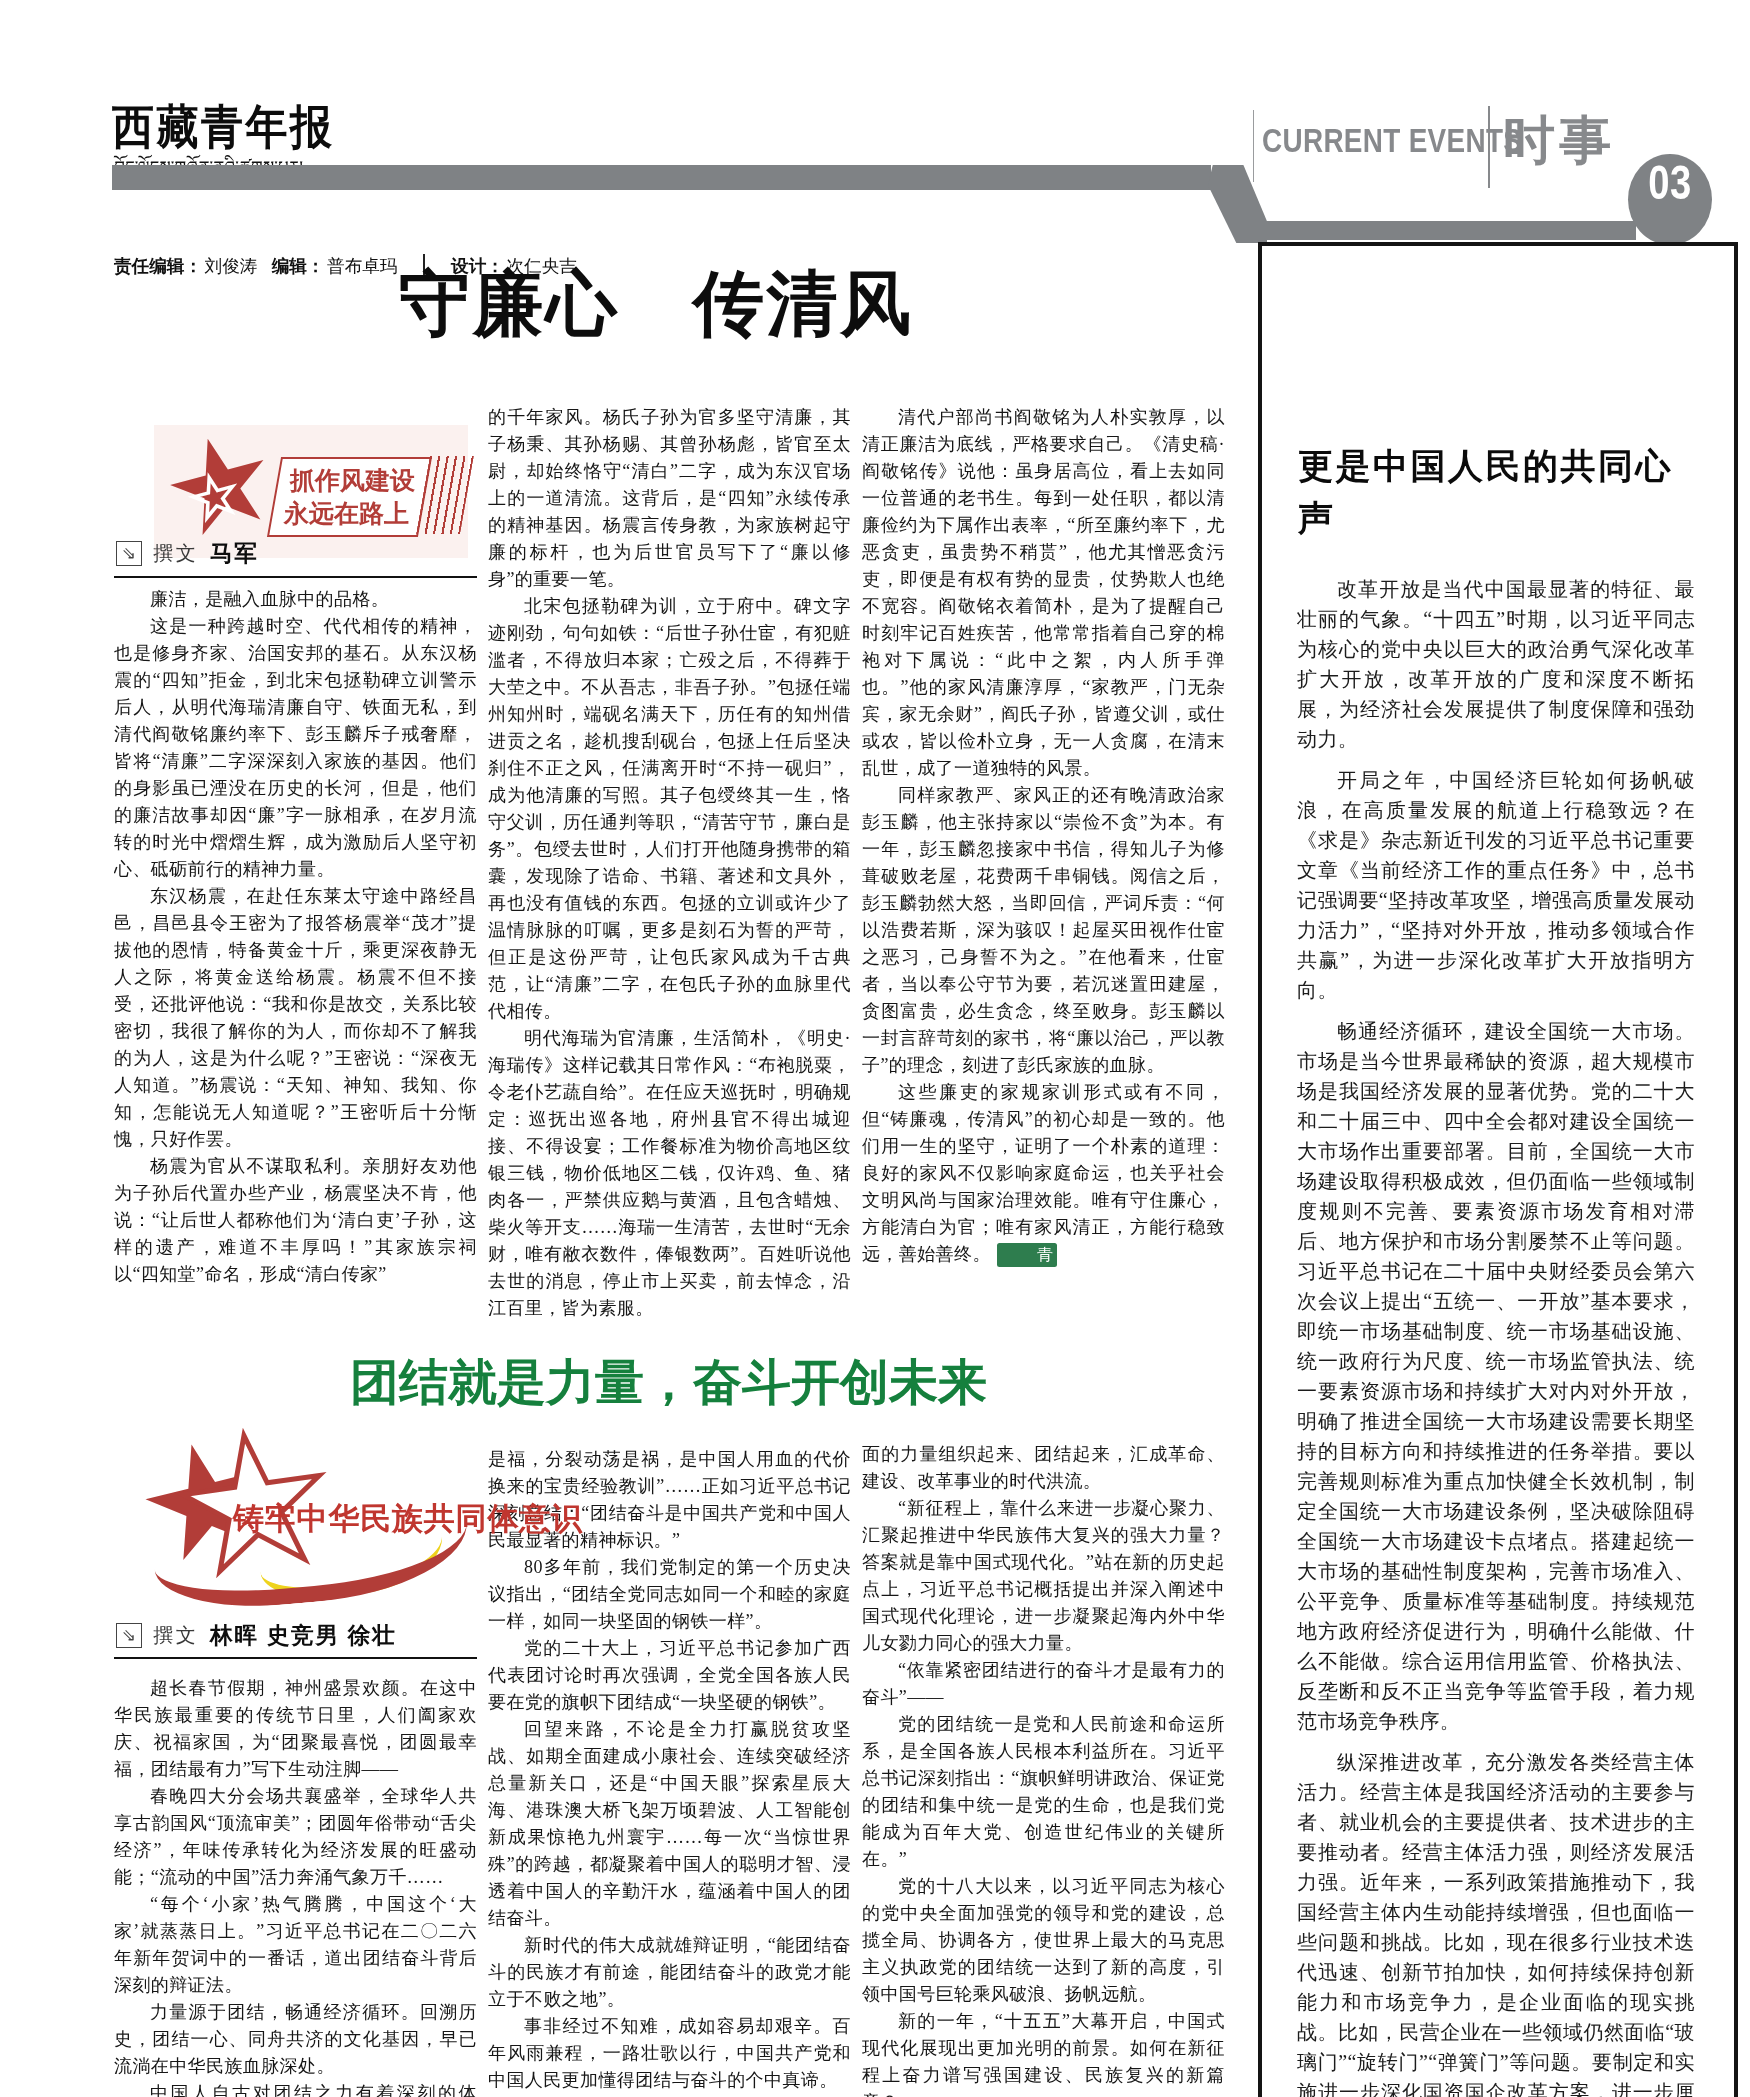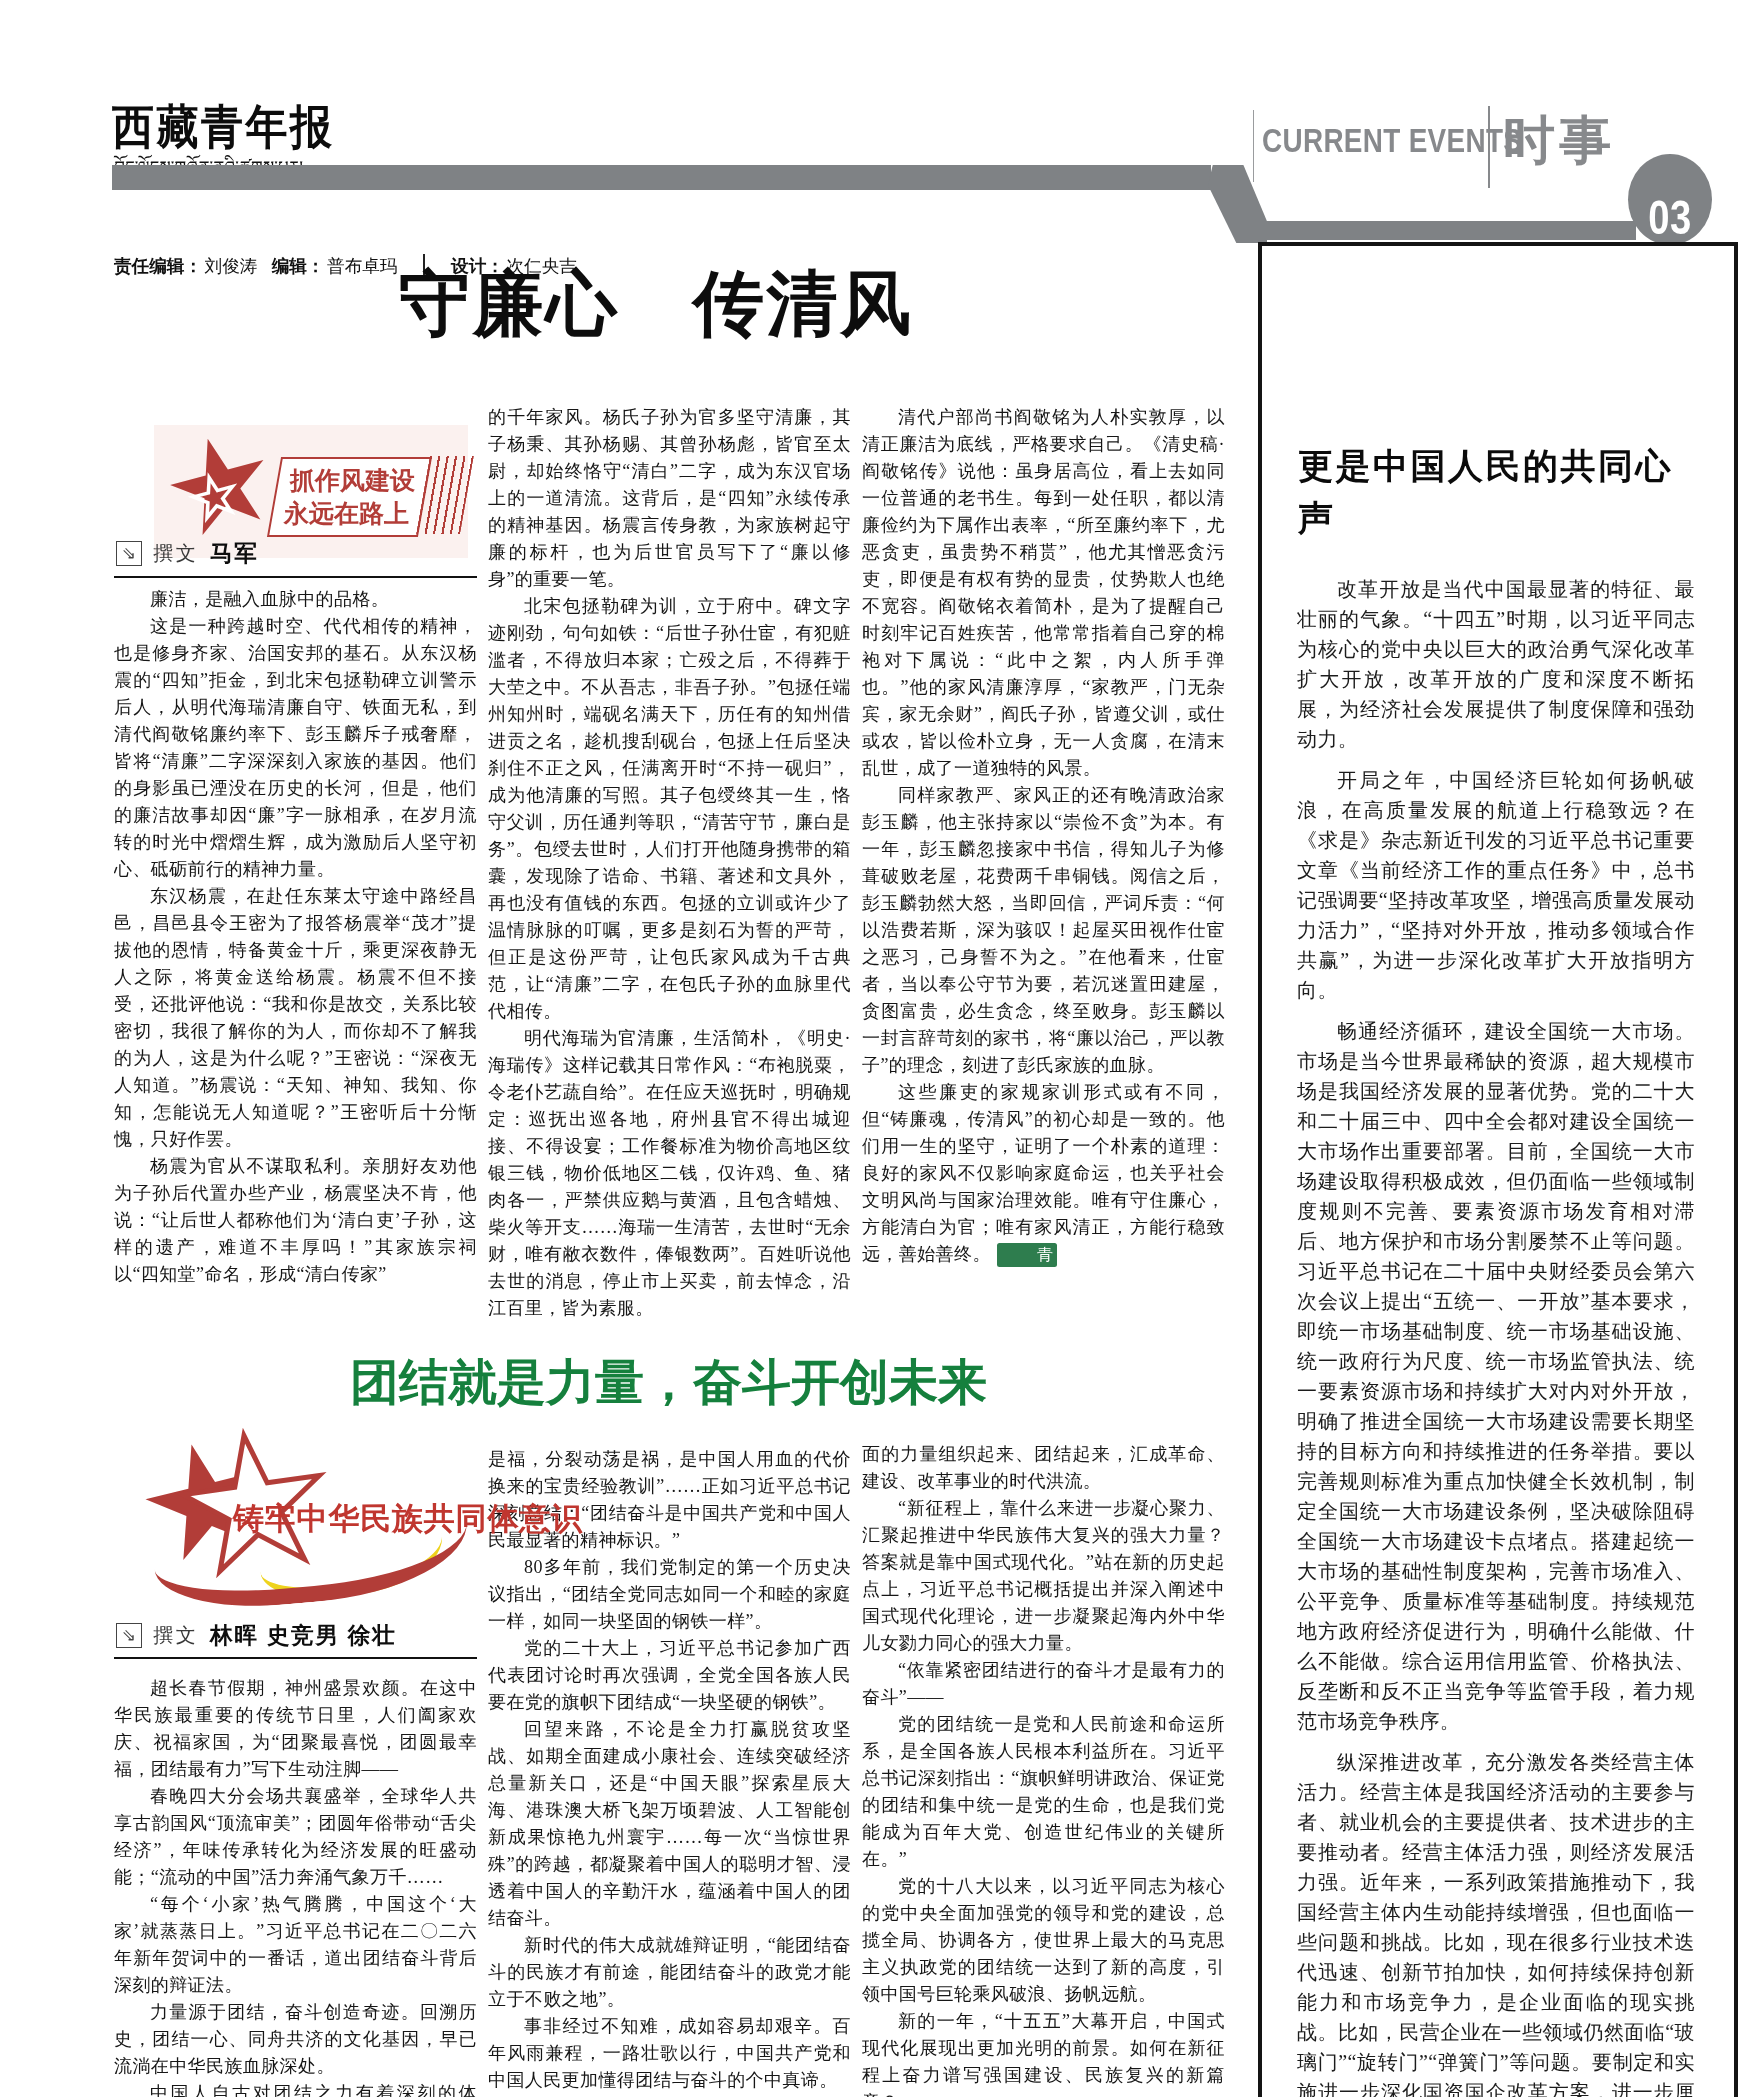--- a/index.html
+++ b/index.html
@@ -9,21 +9,21 @@
 
   
   .logo-cn{left:112px;top:96px;font-size:42px;font-weight:900;letter-spacing:2.5px;
            font-family:"Liberation Serif","DejaVu Serif",serif;color:#0c0c0c;transform:scaleY(1.12);transform-origin:left top;}
   .logo-tib{left:114px;top:148px;font-size:17px;color:#111;}
   .gray-band{left:112px;top:165px;width:1099px;height:25px;background:#7f8285;}
   .gray-diag{left:1208px;top:165px;width:59px;height:78px;background:#7f8285;
              clip-path:polygon(8% 0,60% 0,100% 72%,100% 100%,48% 100%,0 26%);}
   .gray-thin{left:1256px;top:221px;width:380px;height:19.3px;background:#7f8285;}
   .page-ellipse{left:1628px;top:154px;width:84px;height:91px;background:#7f8285;border-radius:50%;
-                display:flex;align-items:flex-end;justify-content:center;}
+                display:flex;align-items:flex-start;justify-content:center;}
   .page-num{color:#fff;font-size:49px;font-weight:900;font-family:"Liberation Sans","DejaVu Sans",sans-serif;
             transform:scaleX(.78);letter-spacing:0.8px;}
   .sec-hairline{left:1253px;top:110px;width:1.3px;height:72px;background:#9a9c9e;}
   .sec-en{left:1262px;top:121px;font-size:34px;color:#87898c;font-family:"Liberation Sans","DejaVu Sans",sans-serif;
           font-weight:600;transform:scaleX(.82);transform-origin:left top;letter-spacing:0.4px;white-space:nowrap;}
   .sec-divider{left:1488px;top:106px;width:2.1px;height:82px;background:#87898c;}
   .sec-cn{left:1503px;top:106px;font-size:52px;color:#87898c;font-weight:900;
           font-family:"Liberation Sans","DejaVu Sans",sans-serif;letter-spacing:4.2px;}
   .credits{left:114px;top:254px;display:flex;align-items:flex-start;gap:14.3px;font-family:"Liberation Sans","DejaVu Sans",sans-serif;}
   .credits .lbl{font-size:17.6px;font-weight:900;color:#111;}
@@ -173,21 +173,21 @@
     <span class="icon">⇘</span>
     <span class="lab">撰文</span>
     <span class="auth">林晖 史竞男 徐壮</span>
   </div>
   <div class="abs rule rule2"></div>
 
   <div class="abs col a2c1">
       <p>超长春节假期，神州盛景欢颜。在这中华民族最重要的传统节日里，人们阖家欢庆、祝福家国，为“团聚最喜悦，团圆最幸福，团结最有力”写下生动注脚——</p>
       <p>春晚四大分会场共襄盛举，全球华人共享古韵国风“顶流审美”；团圆年俗带动“舌尖经济”，年味传承转化为经济发展的旺盛动能；“流动的中国”活力奔涌气象万千……</p>
       <p>“每个‘小家’热气腾腾，中国这个‘大家’就蒸蒸日上。”习近平总书记在二〇二六年新年贺词中的一番话，道出团结奋斗背后深刻的辩证法。</p>
-      <p>力量源于团结，奋斗创造奇迹。回溯历史，团结一心、同舟共济的文化基因，早已流淌在中华民族血脉深处。</p>
+      <p>力量源于团结，畅通经济循环。回溯历史，团结一心、同舟共济的文化基因，早已流淌在中华民族血脉深处。</p>
       <p>中国人自古对团结之力有着深刻的体悟，2000多年前便有思想家提出“和则一，一则多力，多力则强，强则胜物”。</p>
     </div>
   <div class="abs col cont a2c2">
       <p>是福，分裂动荡是祸，是中国人用血的代价换来的宝贵经验教训”……正如习近平总书记深刻总结：“团结奋斗是中国共产党和中国人民最显著的精神标识。”</p>
       <p>80多年前，我们党制定的第一个历史决议指出，“团结全党同志如同一个和睦的家庭一样，如同一块坚固的钢铁一样”。</p>
       <p>党的二十大上，习近平总书记参加广西代表团讨论时再次强调，全党全国各族人民要在党的旗帜下团结成“一块坚硬的钢铁”。</p>
       <p>回望来路，不论是全力打赢脱贫攻坚战、如期全面建成小康社会、连续突破经济总量新关口，还是“中国天眼”探索星辰大海、港珠澳大桥飞架万顷碧波、人工智能创新成果惊艳九州寰宇……每一次“当惊世界殊”的跨越，都凝聚着中国人的聪明才智、浸透着中国人的辛勤汗水，蕴涵着中国人的团结奋斗。</p>
       <p>新时代的伟大成就雄辩证明，“能团结奋斗的民族才有前途，能团结奋斗的政党才能立于不败之地”。</p>
       <p>事非经过不知难，成如容易却艰辛。百年风雨兼程，一路壮歌以行，中国共产党和中国人民更加懂得团结与奋斗的个中真谛。</p>
       <p>“围绕明确奋斗目标形成的团结才是最牢固的团结”——</p>

